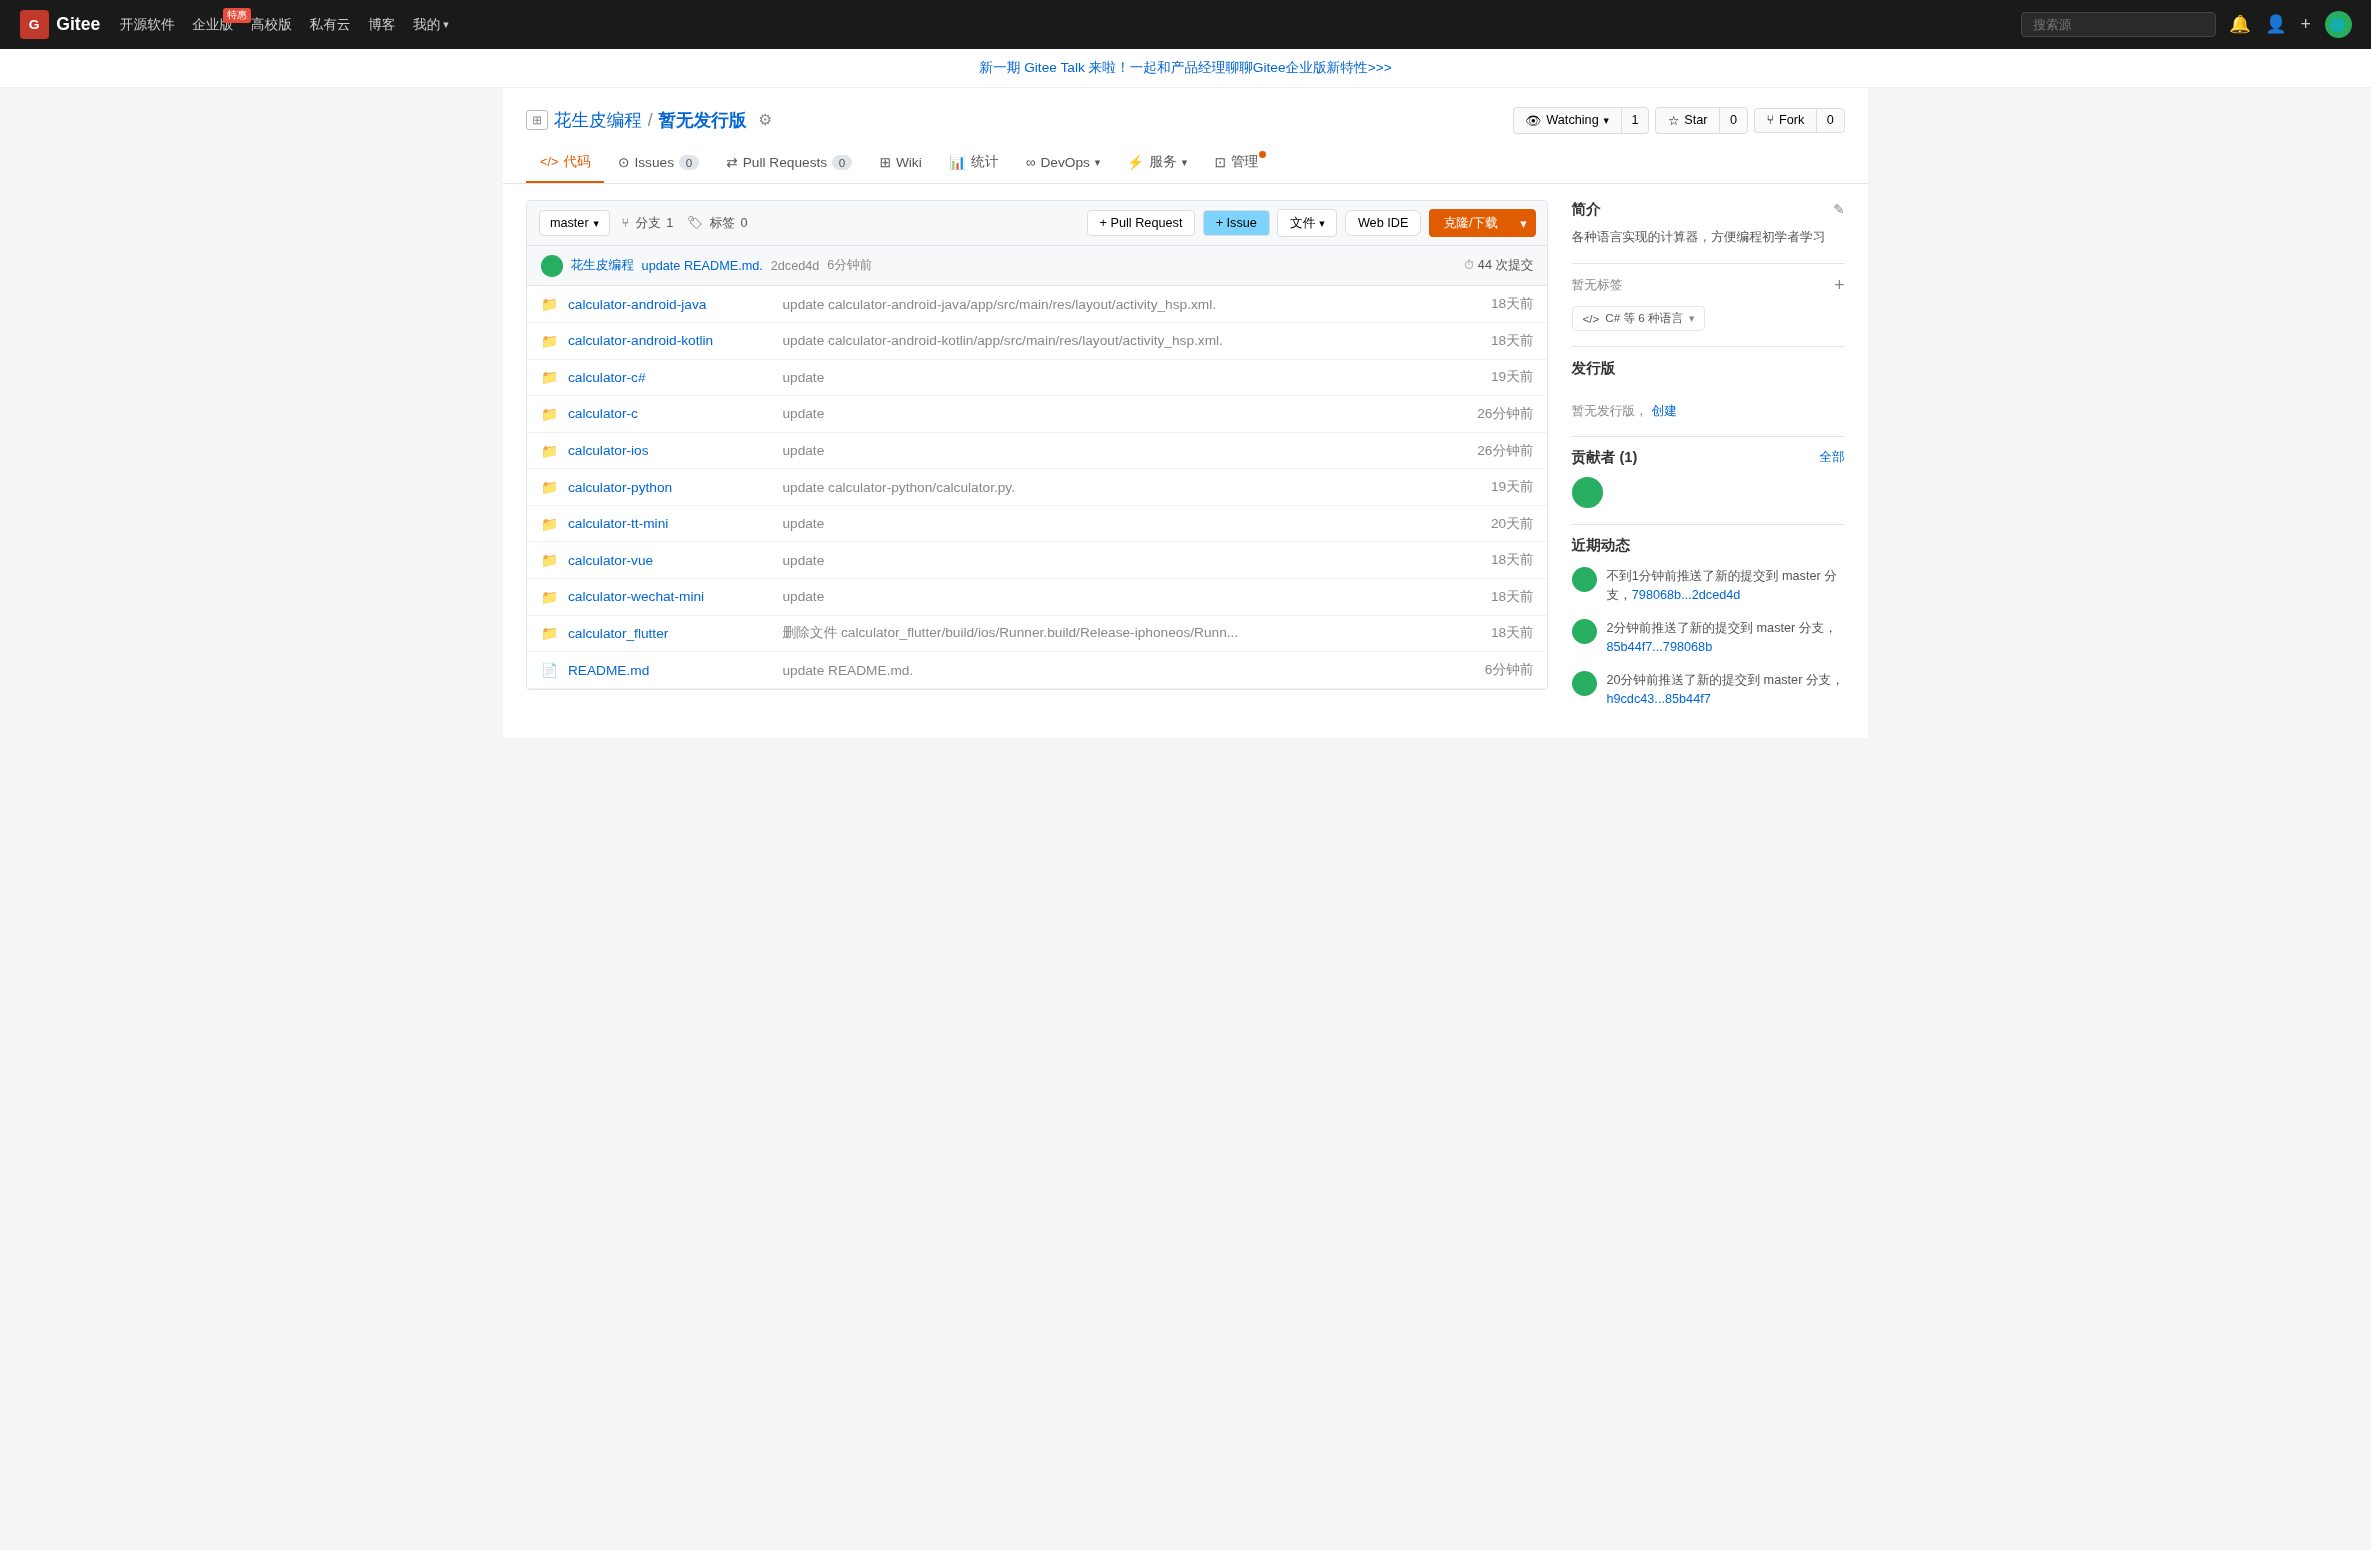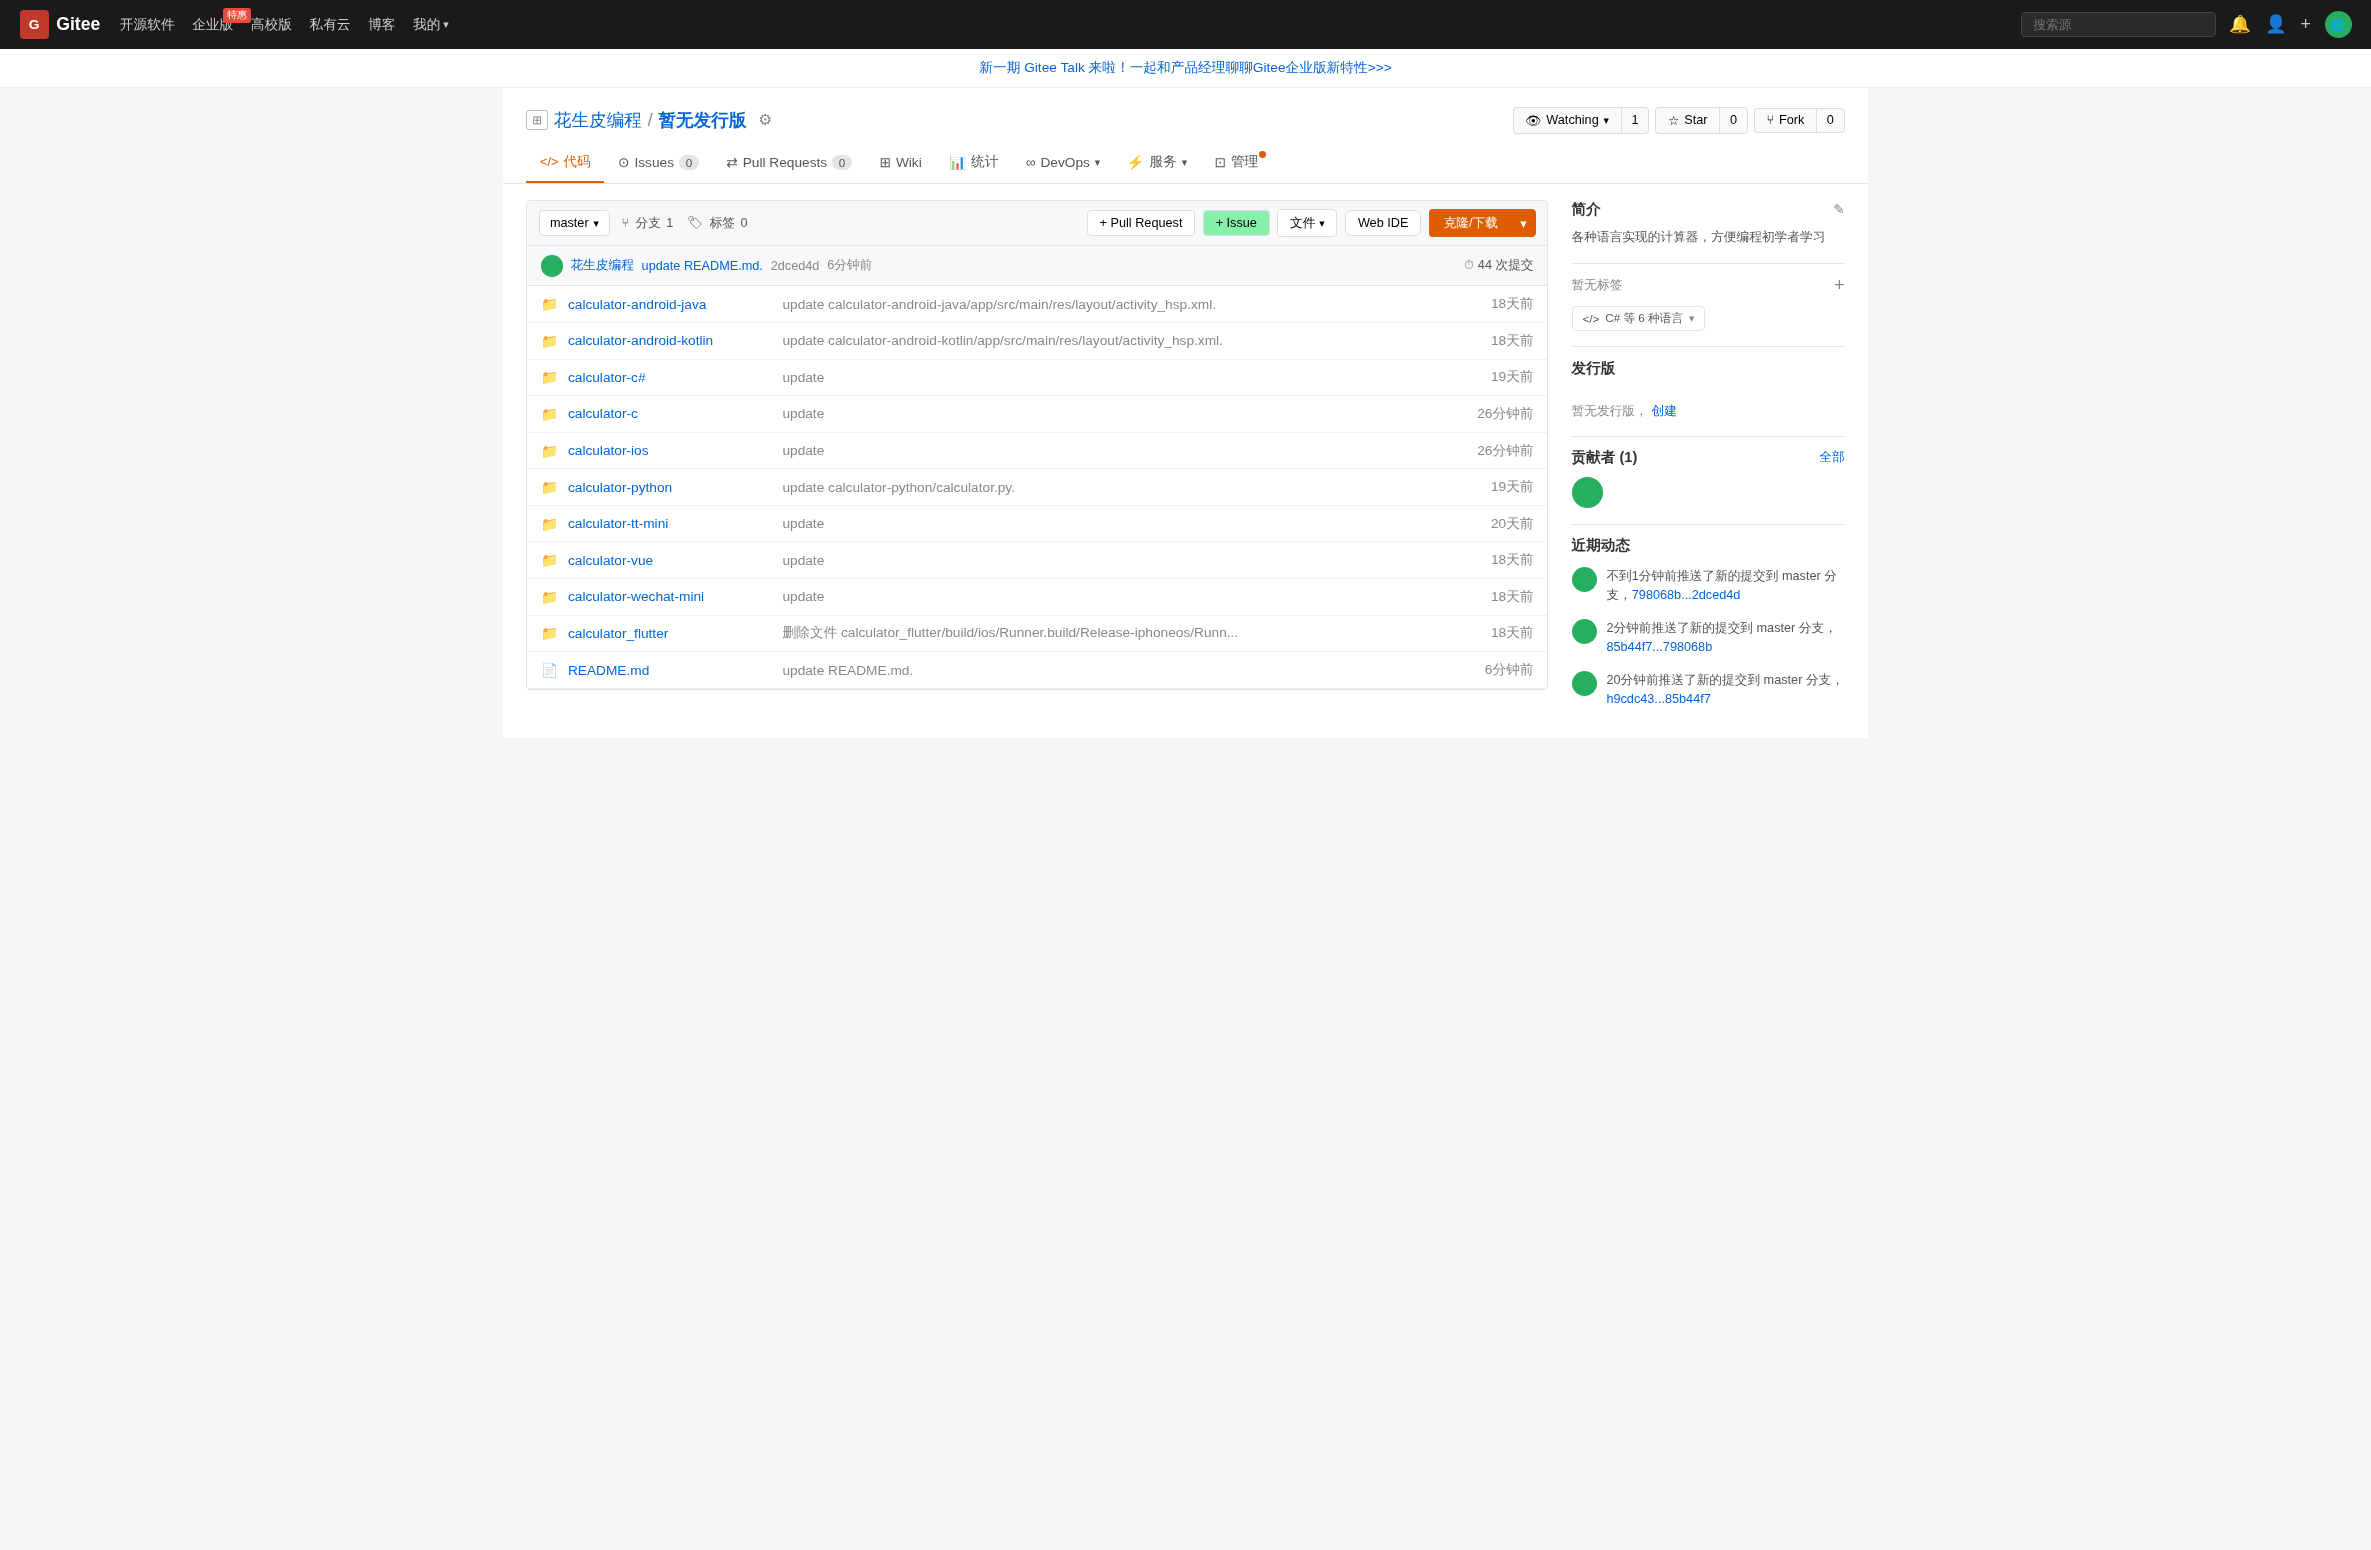--- a/index.html
+++ b/index.html
@@ -138,21 +138,21 @@
               <span style="margin-left:2px;">1</span>
             </span>
             <span>
               <span style="margin-right:2.9px;">🏷</span>
               <span>标签</span>
               <span style="margin-left:2px;">0</span>
             </span>
           </div>
           <div style="flex:1;"></div>
           <button style="border:1px solid #ddd; border-radius:3.9px; padding:4.9px 11.7px; font-size:12.7px; cursor:pointer; background:white;">+ Pull Request</button>
-          <button style="border:1px solid #ddd; border-radius:3.9px; padding:4.9px 11.7px; font-size:12.7px; cursor:pointer; background:#86efac;">+ Issue</button>
+          <button style="border:1px solid #ddd; border-radius:3.9px; padding:4.9px 11.7px; font-size:12.7px; cursor:pointer; background:#7dd3fc;">+ Issue</button>
           <button style="display:flex; align-items:center; gap:3.9px; border:1px solid #ddd; border-radius:3.9px; padding:4.9px 11.7px; font-size:12.7px; cursor:pointer; background:white;">
             <span>文件</span>
             <span style="font-size:10.7px;">▾</span>
           </button>
           <button style="border:1px solid #ddd; border-radius:7px; padding:4.9px 11.7px; font-size:12.7px; cursor:pointer; background:white; font-weight:500;">Web IDE</button>
           <div style="display:flex;">
             <button style="display:flex; align-items:center; gap:4.9px; background:#e05c00; color:#ffffff; border:1px solid #e05c00; border-right:none; border-radius:3.9px 0 0 3.9px; padding:4.9px 13.7px; font-size:12.7px; cursor:pointer;">
               <span>克隆/下载</span>
             </button>
             <button style="background:#e05c00; color:white; border:1px solid #e05c00; border-radius:0 3.9px 3.9px 0; padding:4.9px 7.8px; font-size:12.7px; cursor:pointer;">

